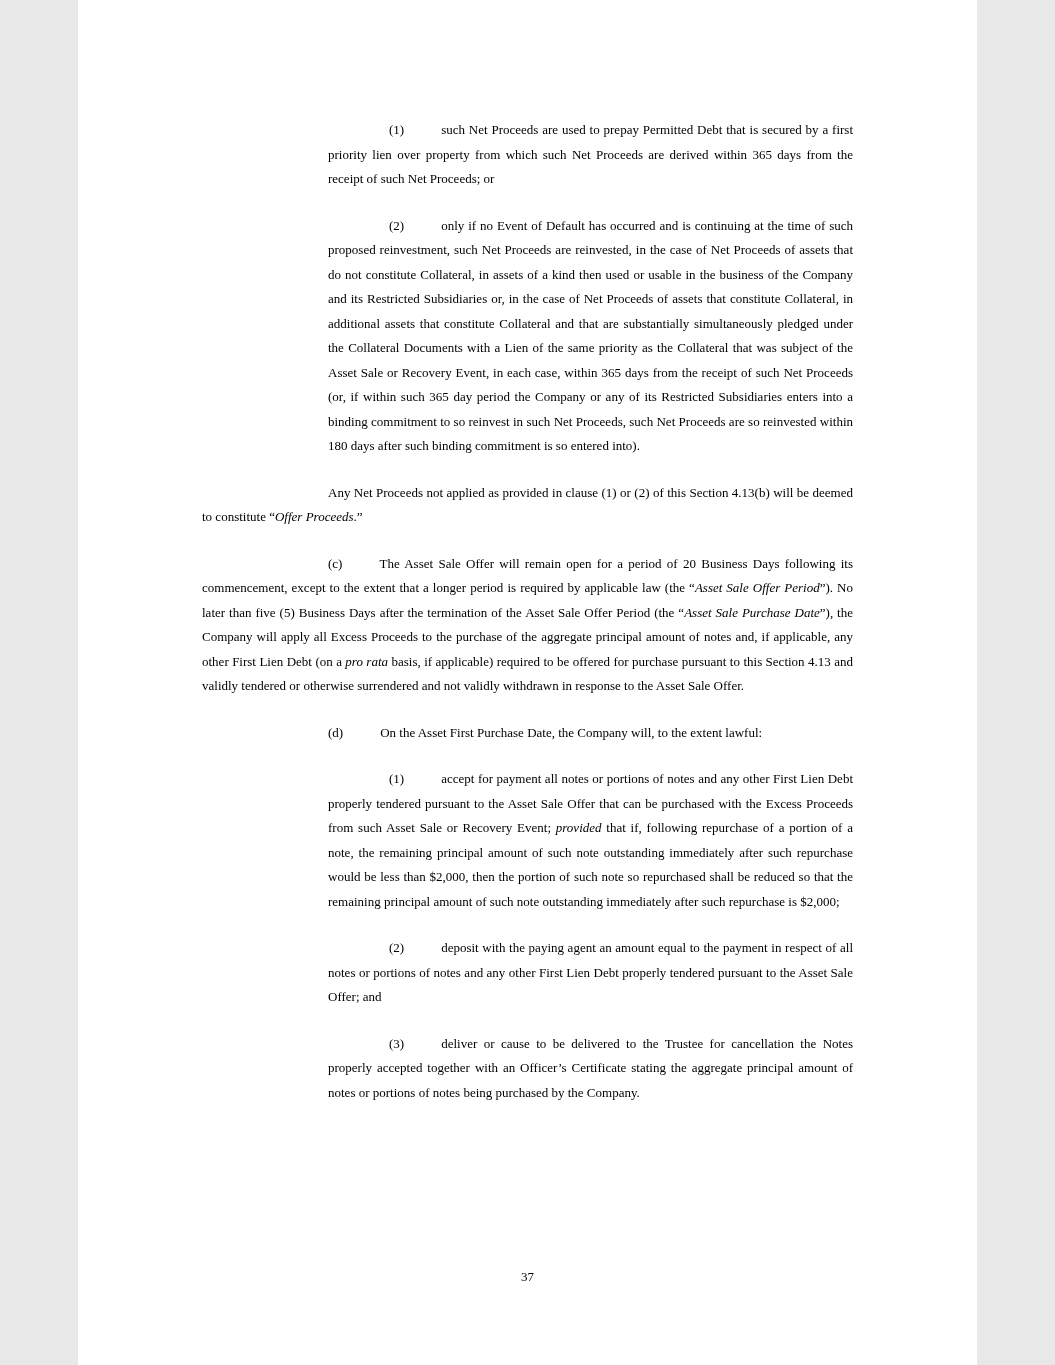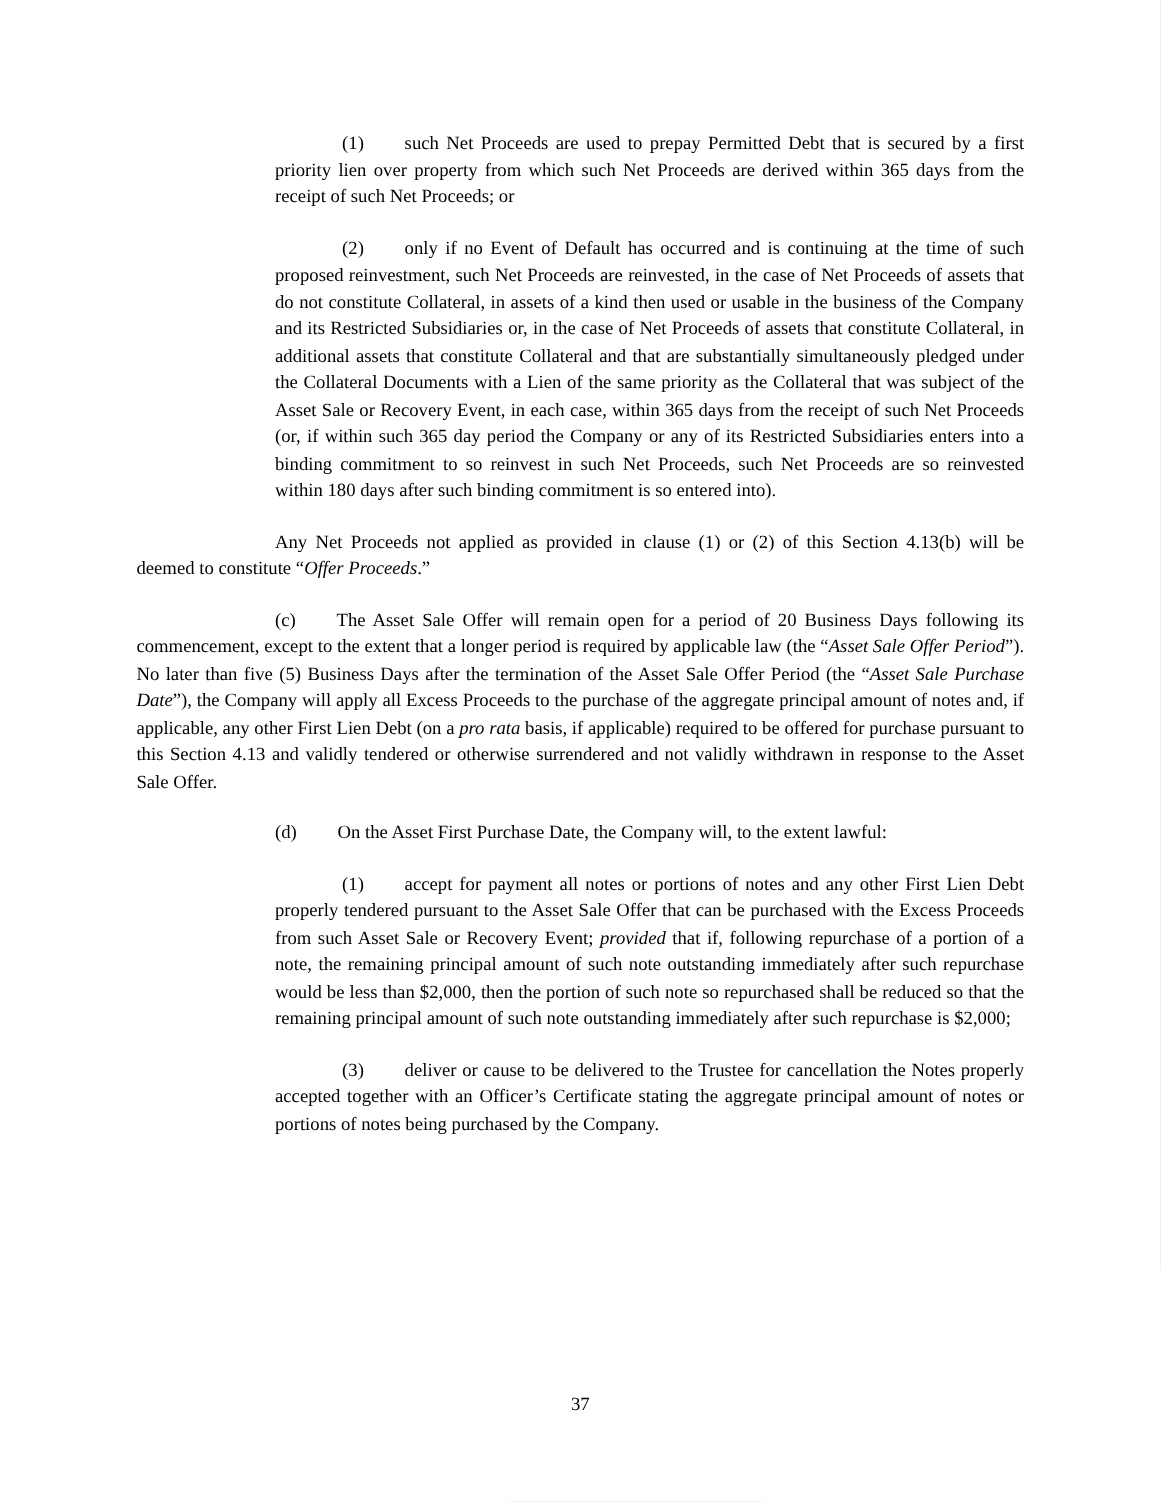--- a/index.html
+++ b/index.html
@@ -2,26 +2,26 @@
 <html><head>
 <meta charset="utf-8">
 <style>
   html, body {
     margin: 0;
     padding: 0;
     background: #e8e8e8;
   }
   .page {
     position: relative;
-    width: 1055px;
+    width: 899px;
     height: 1365px;
     margin: 0 auto;
     background: #ffffff;
     font-family: "Liberation Serif", "DejaVu Serif", serif;
-    font-size: 17px;
+    font-size: 13px;
     line-height: 24.5px;
     color: #000000;
     overflow: hidden;
   }
   .content {
     position: absolute;
     left: 124px;
     right: 124px;
     top: 118px;
     text-align: justify;
@@ -53,16 +53,17 @@
 <body>
 
 <div class="page">
   <div class="content">
       <p class="para subclause"><span>(1)</span><span class="tab"></span><span>such Net Proceeds are used to prepay Permitted Debt that is secured by a first priority lien over property from which such Net Proceeds are derived within 365 days from the receipt of such Net Proceeds; or</span></p>
       <p class="para subclause"><span>(2)</span><span class="tab"></span><span>only if no Event of Default has occurred and is continuing at the time of such proposed reinvestment, such Net Proceeds are reinvested, in the case of Net Proceeds of assets that do not constitute Collateral, in assets of a kind then used or usable in the business of the Company and its Restricted Subsidiaries or, in the case of Net Proceeds of assets that constitute Collateral, in additional assets that constitute Collateral and that are substantially simultaneously pledged under the Collateral Documents with a Lien of the same priority as the Collateral that was subject of the Asset Sale or Recovery Event, in each case, within 365 days from the receipt of such Net Proceeds (or, if within such 365 day period the Company or any of its Restricted Subsidiaries enters into a binding commitment to so reinvest in such Net Proceeds, such Net Proceeds are so reinvested within 180 days after such binding commitment is so entered into).</span></p>
       <p class="para plain"><span>Any Net Proceeds not applied as provided in clause (1) or (2) of this Section 4.13(b) will be deemed to constitute “</span><i>Offer Proceeds</i><span>.”</span></p>
       <p class="para lettered"><span>(c)</span><span class="tab"></span><span>The Asset Sale Offer will remain open for a period of 20 Business Days following its commencement, except to the extent that a longer period is required by applicable law (the “</span><i>Asset Sale Offer Period</i><span>”). No later than five (5) Business Days after the termination of the Asset Sale Offer Period (the “</span><i>Asset Sale Purchase Date</i><span>”), the Company will apply all Excess Proceeds to the purchase of the aggregate principal amount of notes and, if applicable, any other First Lien Debt (on a </span><i>pro rata</i><span> basis, if applicable) required to be offered for purchase pursuant to this Section 4.13 and validly tendered or otherwise surrendered and not validly withdrawn in response to the Asset Sale Offer.</span></p>
       <p class="para lettered"><span>(d)</span><span class="tab"></span><span>On the Asset First Purchase Date, the Company will, to the extent lawful:</span></p>
       <p class="para subclause"><span>(1)</span><span class="tab"></span><span>accept for payment all notes or portions of notes and any other First Lien Debt properly tendered pursuant to the Asset Sale Offer that can be purchased with the Excess Proceeds from such Asset Sale or Recovery Event; </span><i>provided</i><span> that if, following repurchase of a portion of a note, the remaining principal amount of such note outstanding immediately after such repurchase would be less than $2,000, then the portion of such note so repurchased shall be reduced so that the remaining principal amount of such note outstanding immediately after such repurchase is $2,000;</span></p>
+      <p class="para subclause"><span>(2)</span><span class="tab"></span><span>deposit with the paying agent an amount equal to the payment in respect of all notes or portions of notes and any other First Lien Debt properly tendered pursuant to the Asset Sale Offer; and</span></p>
       <p class="para subclause"><span>(3)</span><span class="tab"></span><span>deliver or cause to be delivered to the Trustee for cancellation the Notes properly accepted together with an Officer’s Certificate stating the aggregate principal amount of notes or portions of notes being purchased by the Company.</span></p>
     </div>
   <div class="page-number">37</div>
 </div>
 
 </body></html>

